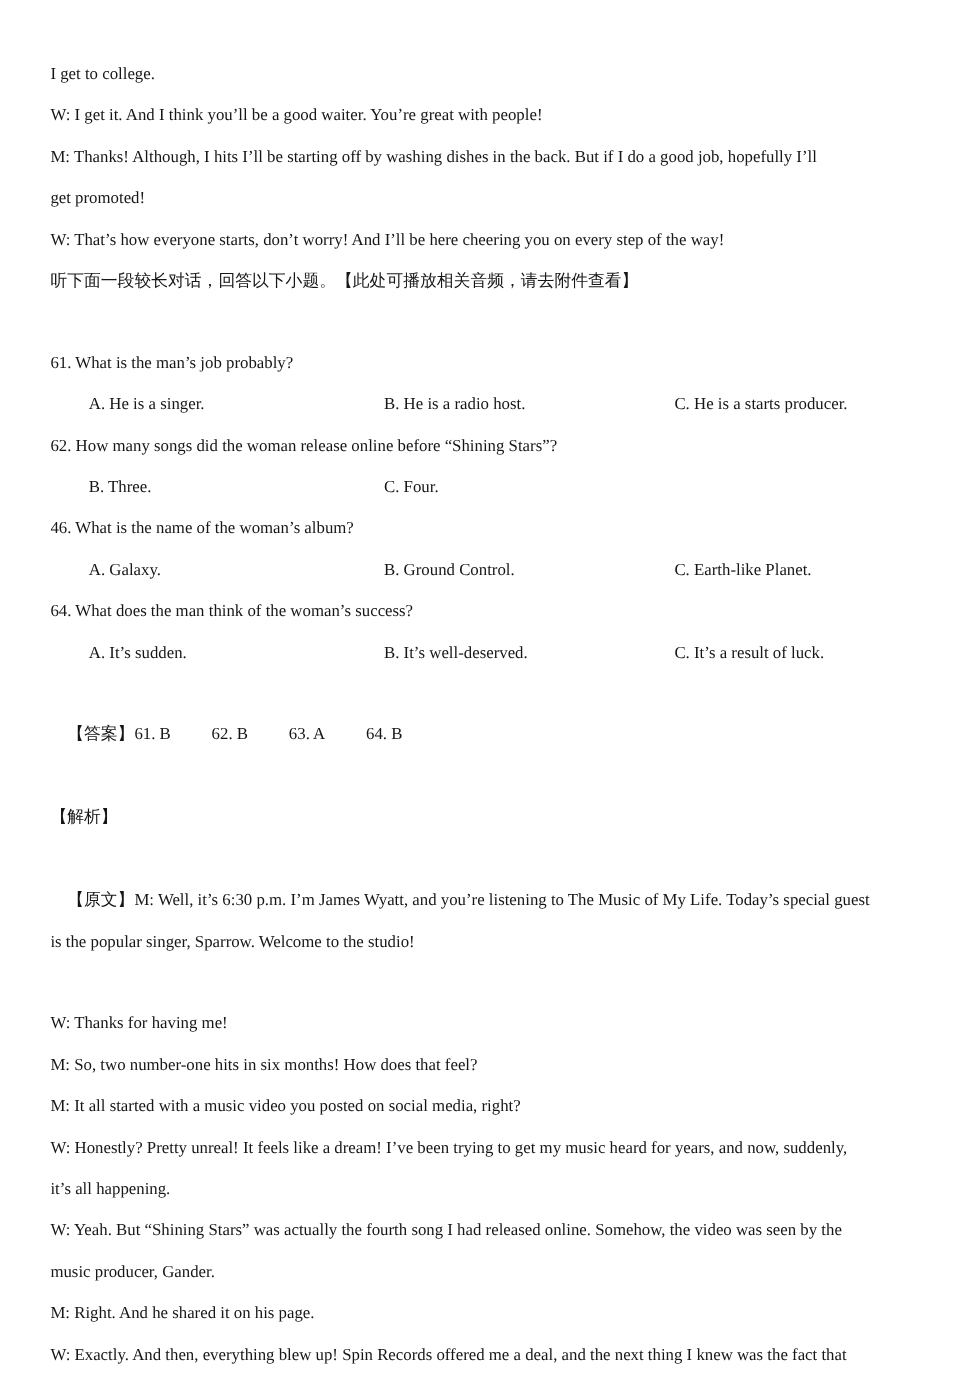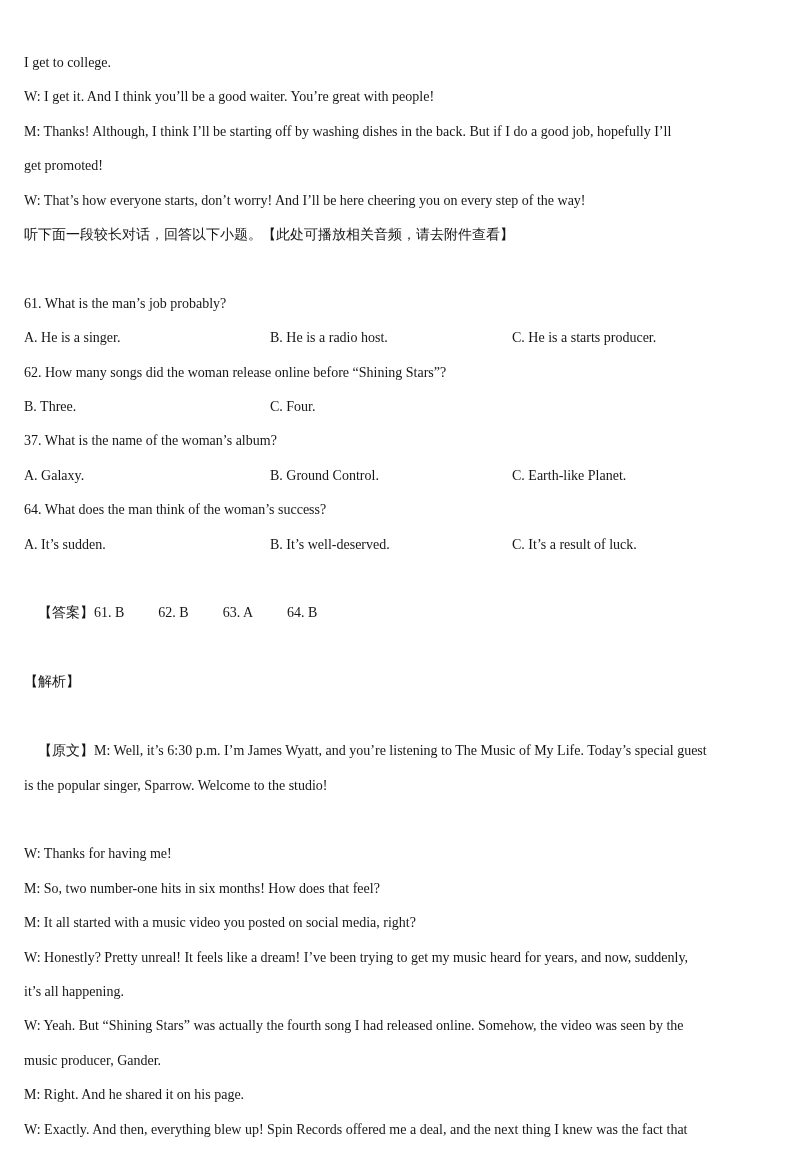--- a/index.html
+++ b/index.html
@@ -12,75 +12,76 @@
     height: 1155px;
     font-family: "Liberation Serif", "DejaVu Serif", serif;
     font-size: 14px;
     color: #161616;
     overflow: hidden;
   }
   .page {
     box-sizing: border-box;
     width: 716px;
     height: 1155px;
-    padding: 46px 38px 0 24px;
+    padding: 46px 38px 0 42px;
   }
   .ln {
     margin: 0;
     line-height: 34.4px;
     white-space: pre;
   }
   .blank-line {
     height: 34.4px;
   }
   .options-row {
     display: grid;
     grid-template-columns: 246px 242px 1fr;
     line-height: 34.4px;
   }
   .opt {
     white-space: pre;
+    margin-left: 32px;
   }
   .answer-line .ans {
     margin-right: 34px;
   }
   .answer-line .ans:last-child {
     margin-right: 0;
     text-align: right;
   }
 </style>
 </head>
 <body>
 
 <div class="page">
 
   <p class="ln">I get to college.</p>
   <p class="ln">W: I get it. And I think you’ll be a good waiter. You’re great with people!</p>
-  <p class="ln">M: Thanks! Although, I think I’ll be starting off by washing dishes in the back. But if I do a good job, hopefully I’ll
+  <p class="ln">M: Thanks! Although, I hits I’ll be starting off by washing dishes in the back. But if I do a good job, hopefully I’ll
 get promoted!</p>
   <p class="ln">W: That’s how everyone starts, don’t worry! And I’ll be here cheering you on every step of the way!</p>
 
   <p class="ln">听下面一段较长对话，回答以下小题。【此处可播放相关音频，请去附件查看】</p>
 
   <div class="blank-line"></div>
 
   <p class="ln">61. What is the man’s job probably?</p>
   <div class="options-row">
     <span class="opt">A. He is a singer.</span>
     <span class="opt">B. He is a radio host.</span>
     <span class="opt">C. He is a starts producer.</span>
   </div>
 
   <p class="ln">62. How many songs did the woman release online before “Shining Stars”?</p>
   <div class="options-row">
     <span class="opt">B. Three.</span>
     <span class="opt">C. Four.</span>
   </div>
 
-  <p class="ln">37. What is the name of the woman’s album?</p>
+  <p class="ln">46. What is the name of the woman’s album?</p>
   <div class="options-row">
     <span class="opt">A. Galaxy.</span>
     <span class="opt">B. Ground Control.</span>
     <span class="opt">C. Earth-like Planet.</span>
   </div>
 
   <p class="ln">64. What does the man think of the woman’s success?</p>
   <div class="options-row">
     <span class="opt">A. It’s sudden.</span>
     <span class="opt">B. It’s well-deserved.</span>

